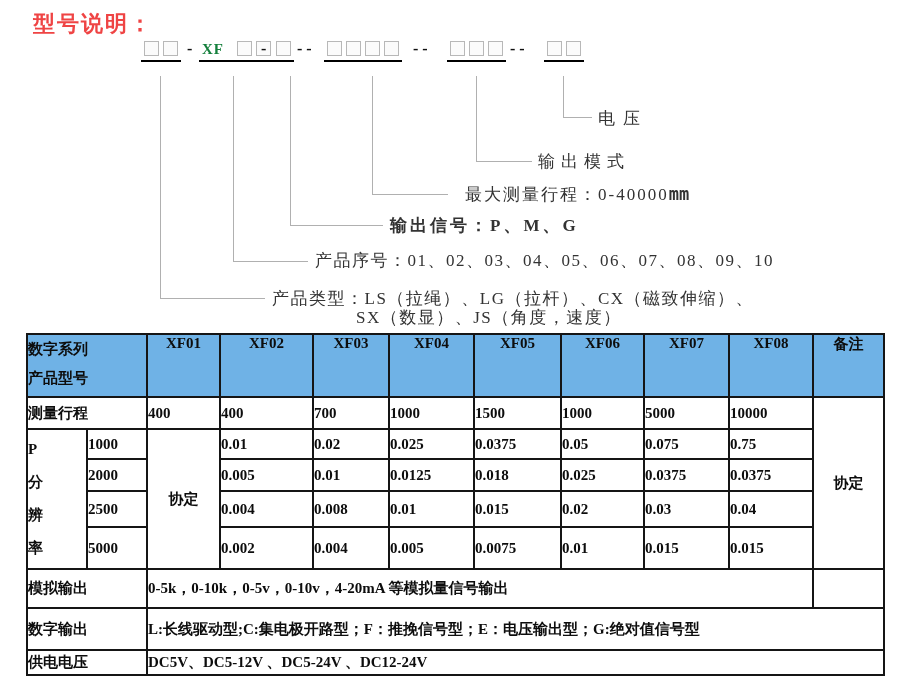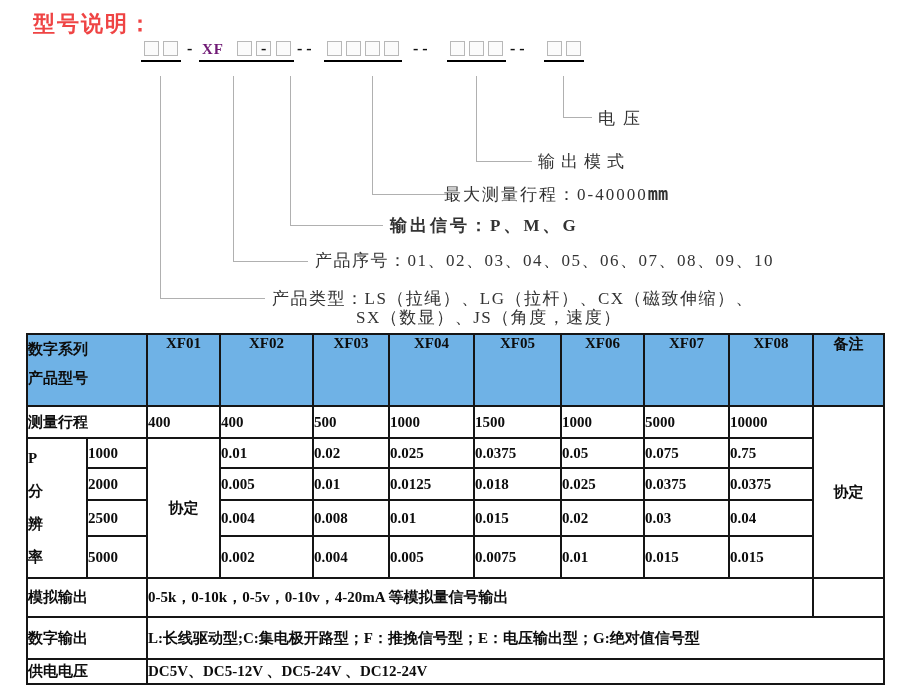--- a/index.html
+++ b/index.html
@@ -8,53 +8,53 @@
 
   
   .title{position:absolute;left:33px;top:9px;font:bold 22px "Liberation Sans","DejaVu Sans",sans-serif;
          color:#ef4444;letter-spacing:2px;}
 
   
   .fmt-group{position:absolute;top:41px;display:flex;align-items:flex-end;gap:4px;
              padding:0 3px 4px 3px;border-bottom:2px solid #000;}
   .box{width:13px;height:13px;border:1px solid #b8b8b8;background:#fbfbfb;}
   .xf-text{font:bold 15px "Liberation Serif","DejaVu Serif",serif;letter-spacing:1px;
-           line-height:14px;margin-right:9px;color:#701a75;}
+           line-height:14px;margin-right:9px;color:#15803d;}
   .dash{position:absolute;top:40px;font:bold 16px "Liberation Serif","DejaVu Serif",serif;
         color:#111;white-space:pre;}
   .g1{left:141px}.g2{left:199px}.g3{left:273px}.g4{left:324px}.g5{left:447px}.g6{left:544px}
   .d1{left:187px}.d2{left:261px}.d3{left:297px}.d4{left:413px}.d5{left:510px}
 
   
   .vline{position:absolute;width:1px;background:#b0b0b0;}
   .hline{position:absolute;height:1px;background:#b0b0b0;}
   .v1{left:160px;top:76px;height:222px}.h1{left:160px;top:298px;width:105px}
   .v2{left:233px;top:76px;height:185px}.h2{left:233px;top:261px;width:75px}
   .v3{left:290px;top:76px;height:149px}.h3{left:290px;top:225px;width:93px}
   .v4{left:372px;top:76px;height:118px}.h4{left:372px;top:194px;width:76px}
   .v5{left:476px;top:76px;height:85px}.h5{left:476px;top:161px;width:56px}
   .v6{left:563px;top:76px;height:41px}.h6{left:563px;top:117px;width:29px}
 
   
   .dlabel{position:absolute;font:17px "Liberation Serif","DejaVu Serif",serif;color:#333;
           white-space:nowrap;}
   .l-voltage{left:598px;top:107px;letter-spacing:8px;}
   .l-mode{left:538px;top:150px;letter-spacing:6px;}
-  .l-travel{left:444px;top:183px;letter-spacing:2px;text-align:right;}
+  .l-travel{left:465px;top:183px;letter-spacing:2px;text-align:right;}
   .l-travel .unit{font:bold 17px "DejaVu Sans Mono","Liberation Mono",monospace;letter-spacing:0;}
   .l-signal{left:390px;top:214px;letter-spacing:3px;font-weight:bold;}
   .l-serial{left:315px;top:249px;letter-spacing:1.5px;}
   .l-type1{left:272px;top:287px;letter-spacing:1.5px;}
   .l-type2{left:356px;top:306px;letter-spacing:1.5px;}
 
   
   table.spec{position:absolute;left:26px;top:333px;width:857px;border-collapse:collapse;
              table-layout:fixed;font:bold 15px "Liberation Serif","DejaVu Serif",serif;color:#0d0d0d;}
   table.spec td{border:2px solid #151515;padding:0;overflow:hidden;}
-  .r-hdr{height:72px}.r-travel{height:32px}.r-res1{height:30px}.r-res2{height:32px}
+  .r-hdr{height:63px}.r-travel{height:32px}.r-res1{height:30px}.r-res2{height:32px}
   .r-res3{height:36px}.r-res4{height:42px}.r-analog{height:39px}.r-digital{height:42px}.r-power{height:25px}
   .r-hdr td{background:#6FB2E6;text-align:center;vertical-align:top;padding-top:7px;}
   td.corner{text-align:left;padding-left:13px;}
   td.corner div{line-height:29px;}
   td.lbl{text-align:left;padding-left:12px;vertical-align:middle;}
   td.num{text-align:left;padding-left:13px;vertical-align:middle;}
   td.ctr{text-align:center;vertical-align:middle;}
   td.pcell{text-align:left;padding-left:13px;vertical-align:middle;white-space:pre-line;line-height:33px;}
   td.val{text-align:left;padding-left:14px;vertical-align:middle;}
 </style>
@@ -146,21 +146,21 @@
       <td>XF05</td>
       <td>XF06</td>
       <td>XF07</td>
       <td>XF08</td>
       <td>备注</td>
     </tr>
     <tr class="r-travel">
       <td colspan="2" class="lbl">测量行程</td>
       <td class="num">400</td>
       <td class="num">400</td>
-      <td class="num">500</td>
+      <td class="num">700</td>
       <td class="num">1000</td>
       <td class="num">1500</td>
       <td class="num">1000</td>
       <td class="num">5000</td>
       <td class="num">10000</td>
       <td rowspan="5" class="ctr">协定</td>
     </tr>
     <tr class="r-res1">
       <td rowspan="4" class="pcell">P
 分

